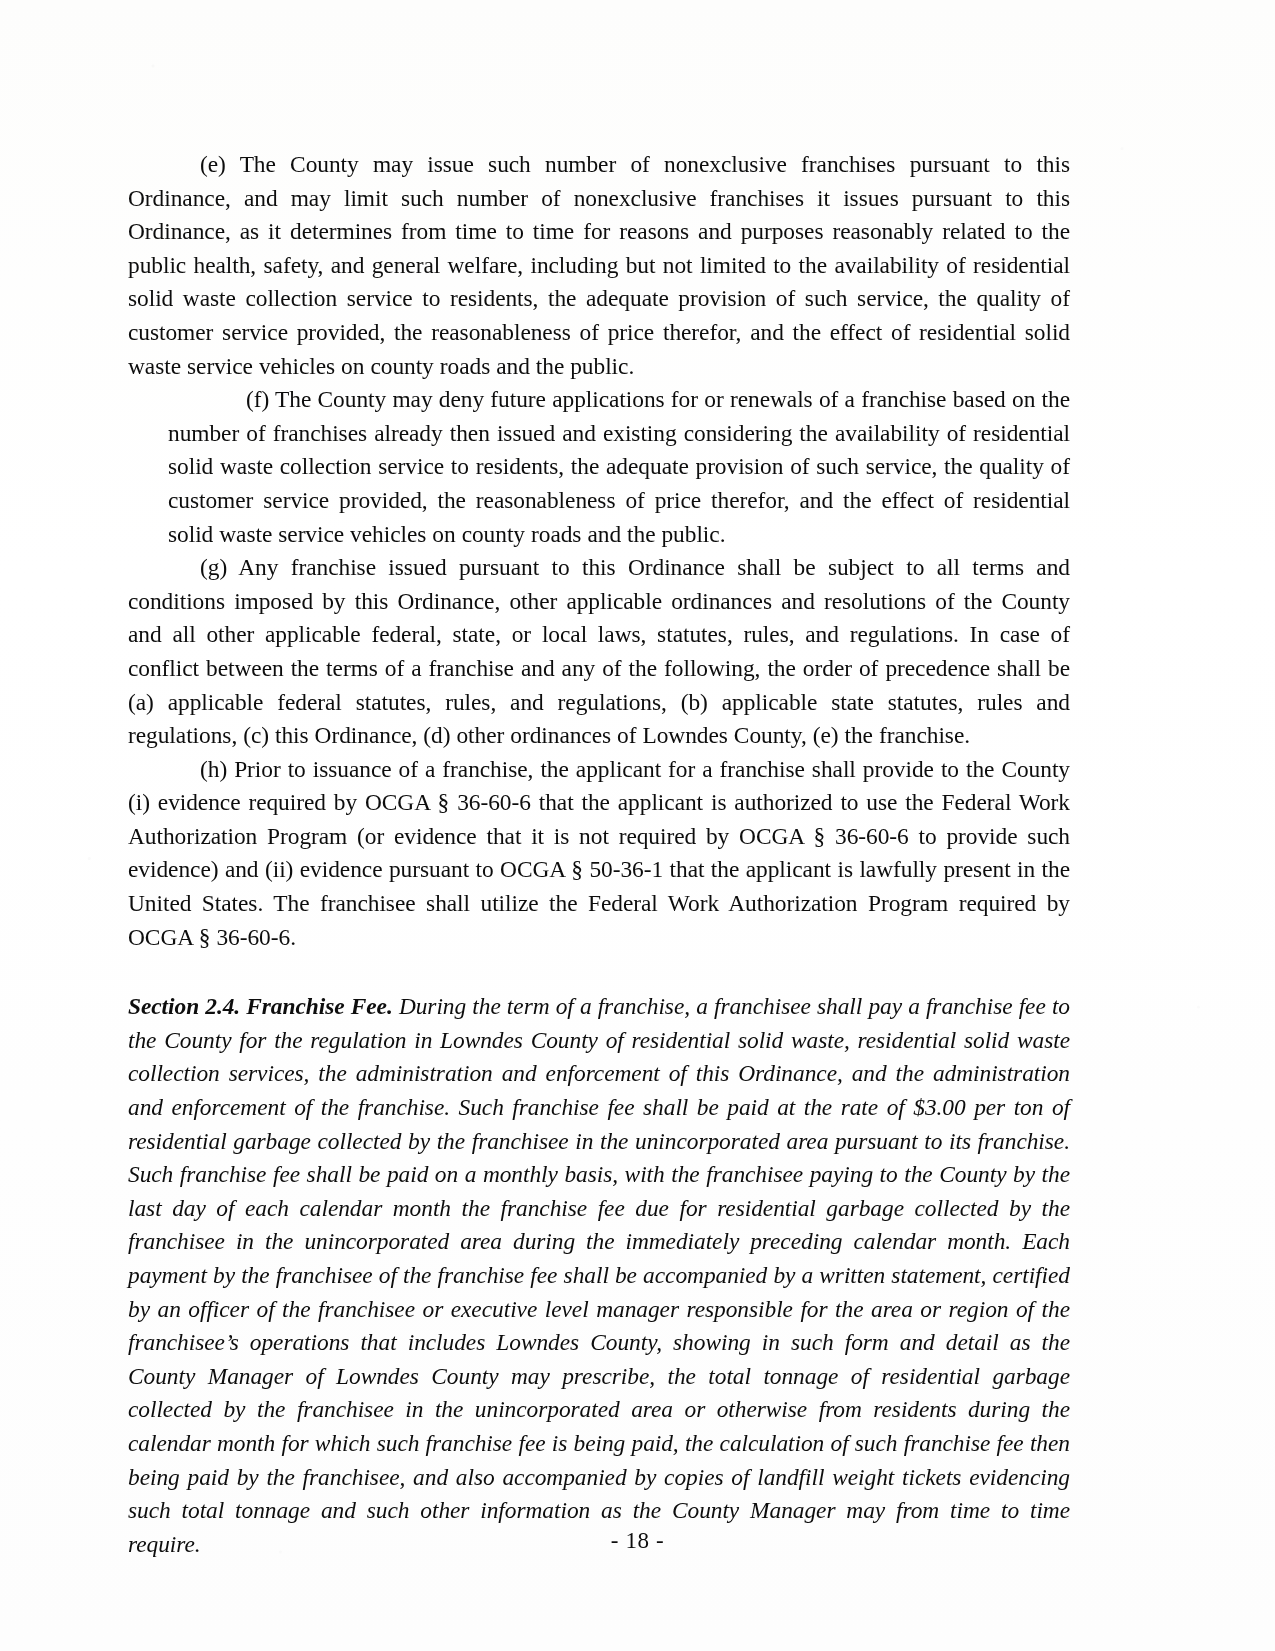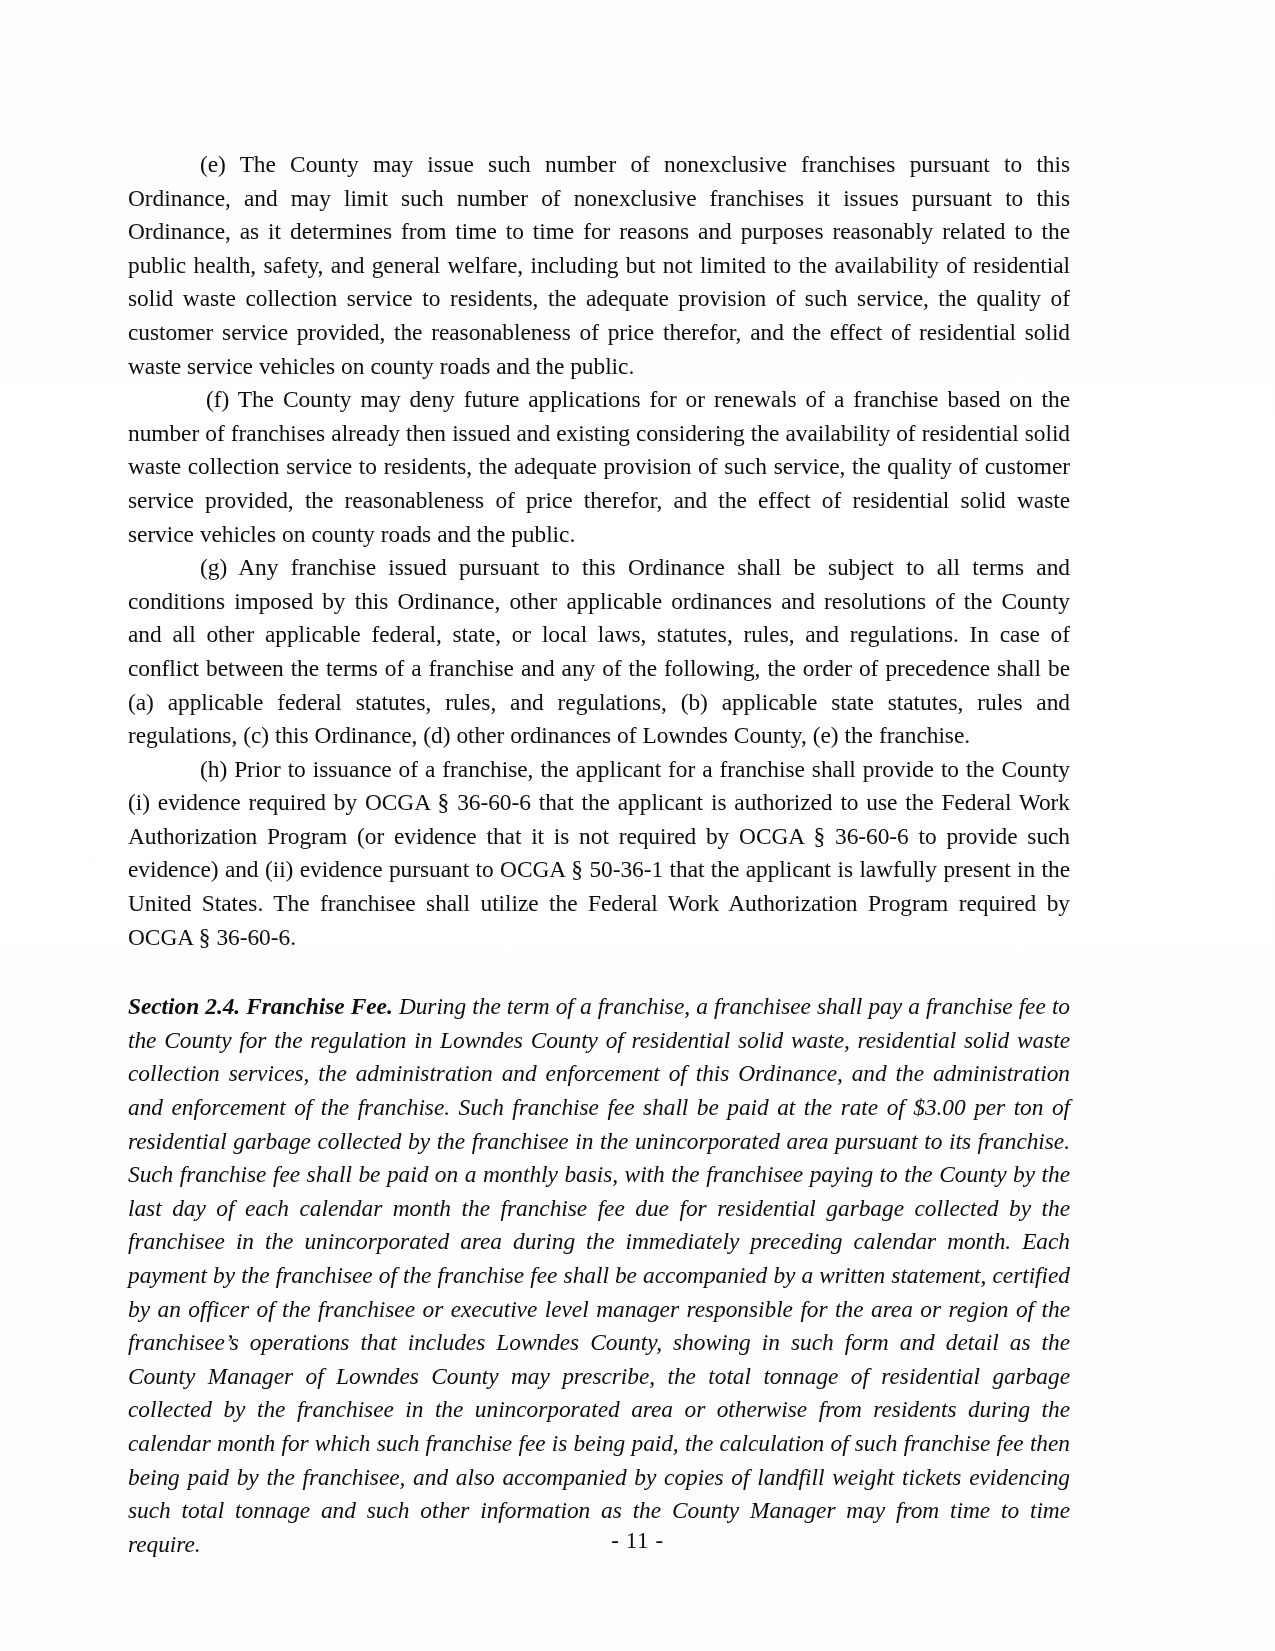--- a/index.html
+++ b/index.html
@@ -43,20 +43,21 @@
     text-justify: inter-word;
     font-size: 23.4px;
     line-height: 33.6px;
     letter-spacing: -0.05px;
     word-spacing: 0.2px;
     text-indent: 72px;
     hyphens: none;
   }
   p.body.tight-lead {
     text-indent: 78px;
+    margin-left: 40px;
   }
   p.section {
     margin: 0;
     text-align: justify;
     text-justify: inter-word;
     font-size: 23.4px;
     line-height: 33.6px;
     letter-spacing: -0.05px;
     text-indent: 0;
     font-style: italic;
@@ -93,15 +94,15 @@
 
     <p class="body">(h) Prior to issuance of a franchise, the applicant for a franchise shall provide to the County (i) evidence required by OCGA § 36-60-6 that the applicant is authorized to use the Federal Work Authorization Program (or evidence that it is not required by OCGA § 36-60-6 to provide such evidence) and (ii) evidence pursuant to OCGA § 50-36-1 that the applicant is lawfully present in the United States. The franchisee shall utilize the Federal Work Authorization Program required by OCGA § 36-60-6.</p>
 
 
     <div class="gap-section"></div>
 
     <p class="section"><span class="lead">Section 2.4. Franchise Fee.</span><span> During the term of a franchise, a franchisee shall pay a franchise fee to the County for the regulation in Lowndes County of residential solid waste, residential solid waste collection services, the administration and enforcement of this Ordinance, and the administration and enforcement of the franchise. Such franchise fee shall be paid at the rate of $3.00 per ton of residential garbage collected by the franchisee in the unincorporated area pursuant to its franchise. Such franchise fee shall be paid on a monthly basis, with the franchisee paying to the County by the last day of each calendar month the franchise fee due for residential garbage collected by the franchisee in the unincorporated area during the immediately preceding calendar month. Each payment by the franchisee of the franchise fee shall be accompanied by a written statement, certified by an officer of the franchisee or executive level manager responsible for the area or region of the franchisee’s operations that includes Lowndes County, showing in such form and detail as the County Manager of Lowndes County may prescribe, the total tonnage of residential garbage collected by the franchisee in the unincorporated area or otherwise from residents during the calendar month for which such franchise fee is being paid, the calculation of such franchise fee then being paid by the franchisee, and also accompanied by copies of landfill weight tickets evidencing such total tonnage and such other information as the County Manager may from time to time require.</span></p>
 
   </div>
 
-  <div class="footer">- 11 -</div>
+  <div class="footer">- 18 -</div>
 
 </div>
 
 </body></html>

